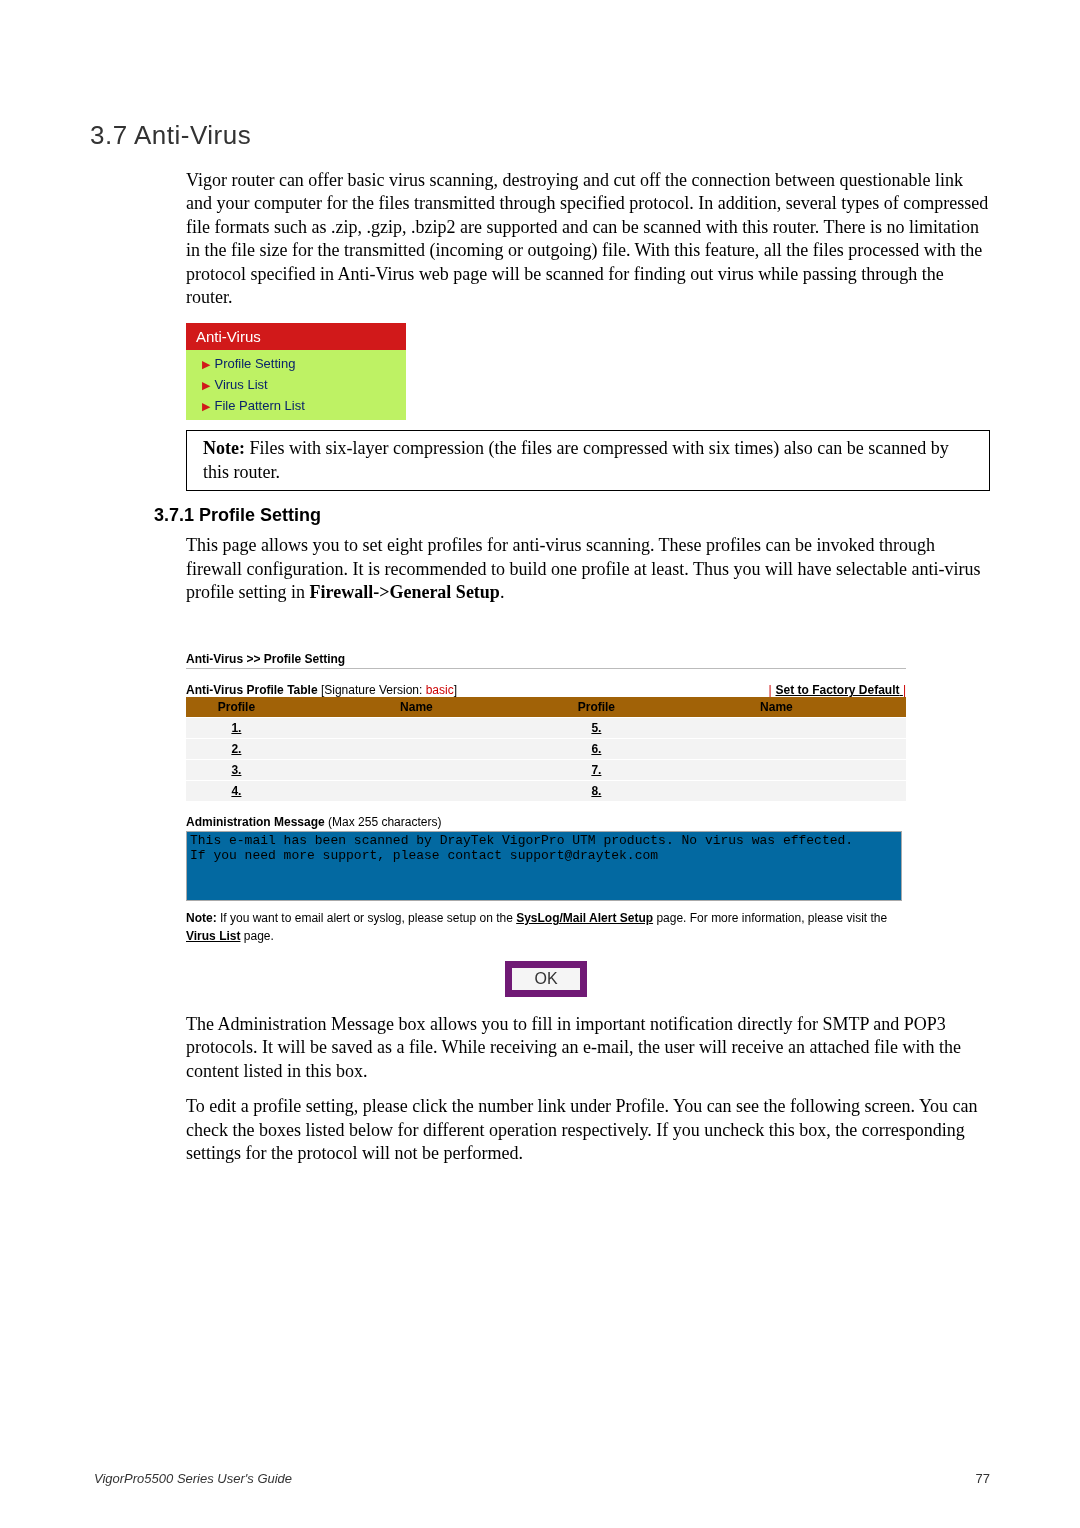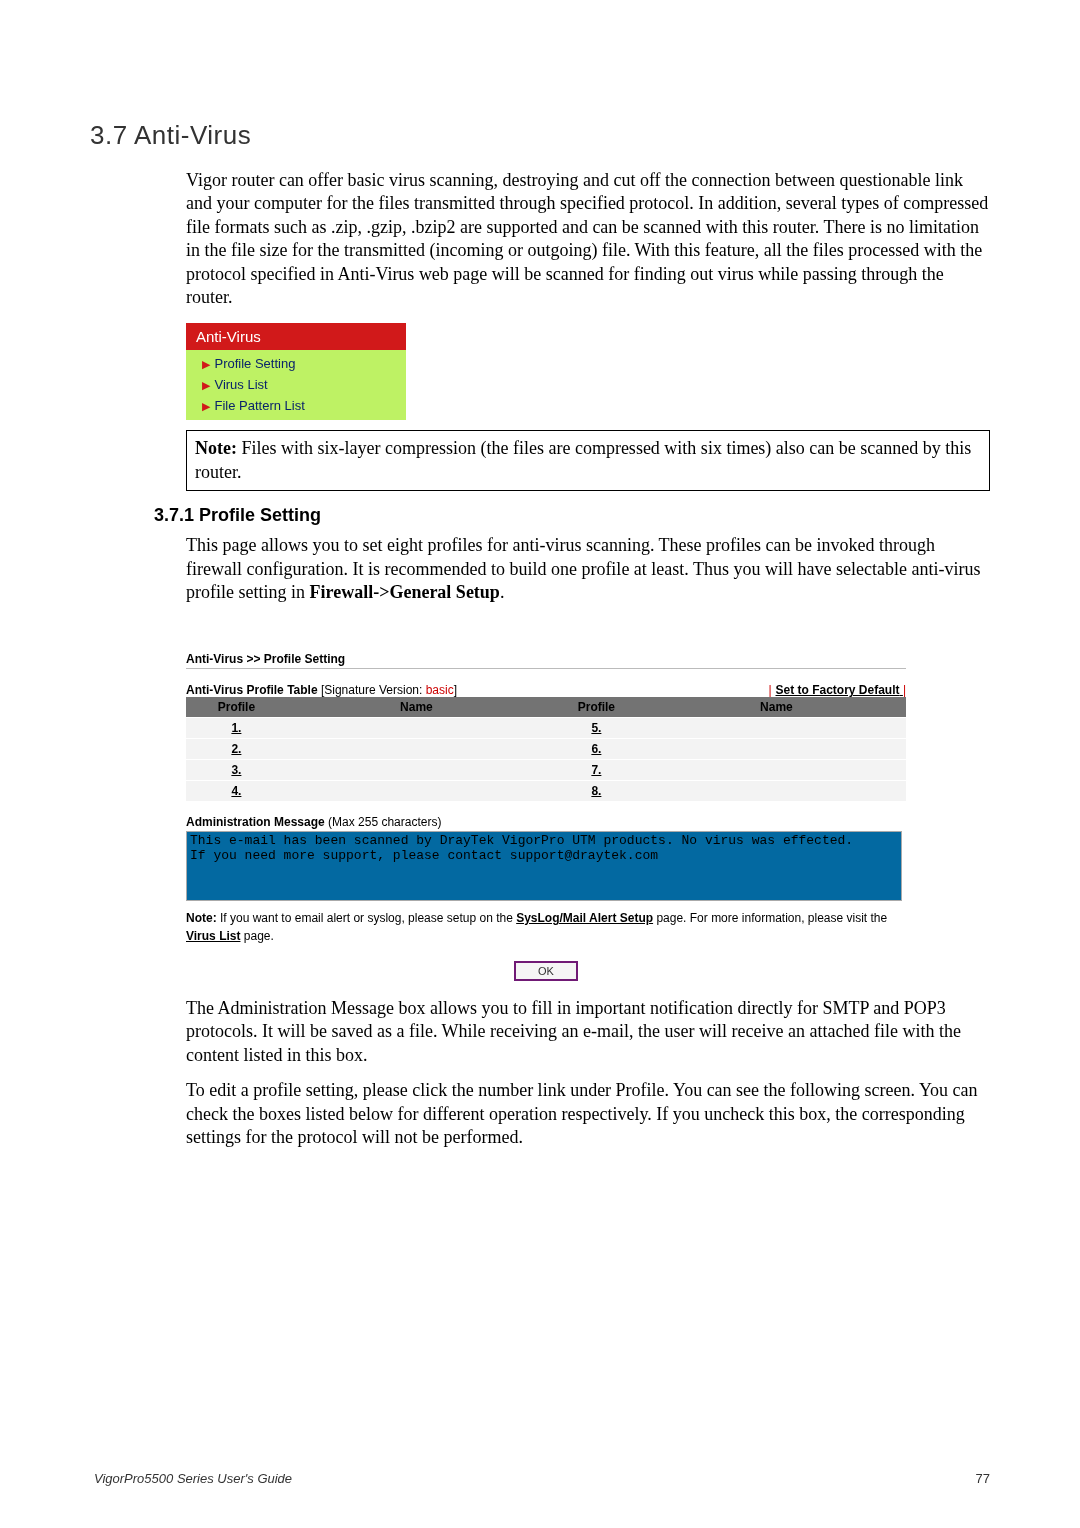--- a/index.html
+++ b/index.html
@@ -55,21 +55,21 @@
     color: #0a246a;
   }
   .nav-arrow {
     color: #d1191a;
     font-size: 11px;
     margin-right: 4px;
   }
   .note-box {
     margin: 8px 0 14px 96px;
     border: 1px solid #000;
-    padding: 6px 8px;
+    padding: 6px 16px;
     font-size: 18px;
     line-height: 1.3;
   }
   .subsection-title {
     font-family: Arial, Helvetica, sans-serif;
     font-weight: bold;
     font-size: 18px;
     margin: 14px 0 8px 64px;
   }
   .bold { font-weight: bold; }
@@ -104,21 +104,21 @@
     color: #000;
   }
   .reset-sep { color: #c00; font-weight: normal; margin-right: 4px;}
   .profile-table {
     width: 100%;
     border-collapse: collapse;
     font-size: 12px;
     margin-bottom: 14px;
   }
   .profile-table th {
-    background: #737373;
+    background: #a16207;
     font-weight: bold;
     padding: 3px 6px;
     text-align: center;
   }
   .profile-table td {
     background: #f3f3f3;
     padding: 3px 6px;
     text-align: center;
     border-top: 1px solid #fff;
   }
@@ -147,24 +147,24 @@
   }
   .ss-note {
     font-size: 12px;
     margin-top: 6px;
     line-height: 1.45;
   }
   .ss-link { text-decoration: underline; font-weight: bold; }
   .ok-row { text-align: center; margin: 16px 0 6px 0;}
   .ok-btn {
     display: inline-block;
-    border: 2px solid #701a75;
+    border: 7px solid #701a75;
     background: #f5f5f5;
     padding: 2px 22px;
-    font-size: 11px;
+    font-size: 16px;
     color: #333;
   }
 
   .footer {
     position: absolute;
     bottom: 42px;
     left: 94px;
     right: 90px;
     font-family: Arial, Helvetica, sans-serif;
     font-style: italic;

